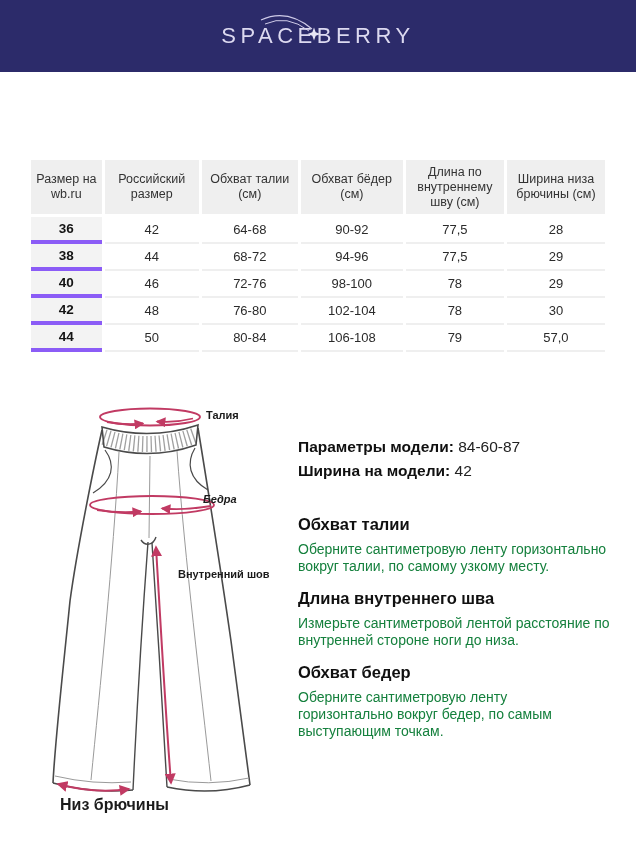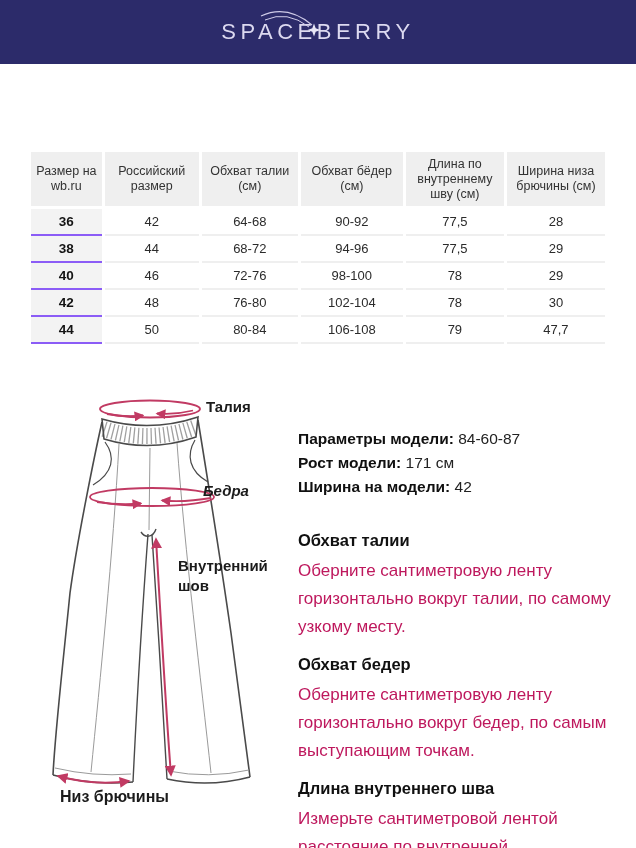--- a/index.html
+++ b/index.html
@@ -6,21 +6,21 @@
   html, body { background: #ffffff; }
   body {
     width: 636px; height: 848px;
     font-family: "Liberation Sans", "DejaVu Sans", sans-serif;
     position: relative; overflow: hidden;
     color: #1d1d1d;
   }
 
   
   .brand-header {
-    height: 64px; background: #2c2b6a;
+    height: 72px; background: #2c2b6a;
     display: flex; align-items: center; justify-content: center;
   }
   .logo { position: relative; display: inline-block; }
   .logo-text {
     color: #dcd9f0; font-size: 22px; font-weight: 400;
     letter-spacing: 4.5px; line-height: 1;
   }
   .comet { position: absolute; left: 38px; top: -17px; }
 
   
@@ -36,44 +36,44 @@
     height: 57px; vertical-align: middle; text-align: center;
     padding: 4px 3px; border-bottom: 3px solid #ffffff;
   }
   table.size-table td {
     text-align: center; vertical-align: middle;
     height: 27px; padding: 2px 0;
     background: #ffffff; border-bottom: 2px solid #efefef;
   }
   table.size-table td.size {
     background: #f3f3f3; font-weight: 700; color: #141414;
-    border-bottom: 2px solid #8b5cf6; font-size: 13.5px;
+    border-bottom: 4px solid #8b5cf6; font-size: 13.5px;
   }
 
   
   .measure { position: relative; margin-top: 37px; height: 455px; }
   .figure { position: absolute; left: 25px; top: 0; width: 265px; height: 450px; }
   .figure svg { position: absolute; left: 0; top: 0; }
   .fig-label {
-    position: absolute; font-size: 15px; font-weight: 700; color: #1b1b1b;
+    position: absolute; font-size: 11px; font-weight: 700; color: #1b1b1b;
     line-height: 20px; white-space: nowrap;
   }
   .lbl-waist  { left: 181px; top: 16px; }
   .lbl-hips   { left: 178px; top: 100px; font-style: italic; }
   .lbl-inseam { left: 153px; top: 175px; white-space: normal; width: 100px; }
   .lbl-hem    { left: 35px;  top: 406px; font-size: 16px; }
 
   .info { position: absolute; left: 298px; top: 46px; width: 326px; }
   .model-line { font-size: 15.5px; line-height: 24px; color: #222; }
   .model-line b { color: #101010; font-weight: 700; }
   .sections { margin-top: 32px; }
   .section { margin-top: 14px; }
   .section:first-child { margin-top: 0; }
   .section h3 { font-size: 16.5px; font-weight: 700; color: #101010; margin: 0 0 7px 0; }
-  .section p { font-size: 17px; line-height: 28px; color: #be185d; max-width: 330px; }
+  .section p { font-size: 14px; line-height: 17px; color: #15803d; max-width: 330px; }
   .section:nth-child(3) p { max-width: 272px; }
 </style>
 </head>
 <body>
 
 <header class="brand-header">
   <div class="logo">
     <svg class="comet" width="72" height="42" viewBox="0 0 72 42">
       <path d="M2,12 Q28,0 53,21" fill="none" stroke="#cfcbe8" stroke-width="1.1"></path>
       <path d="M6,16 Q28,6 50,23" fill="none" stroke="#cfcbe8" stroke-width="1.0"></path>
@@ -135,21 +135,21 @@
           <td>102-104</td>
           <td>78</td>
           <td>30</td>
         </tr>
         <tr>
           <td class="size">44</td>
           <td>50</td>
           <td>80-84</td>
           <td>106-108</td>
           <td>79</td>
-          <td>47,7</td>
+          <td>57,0</td>
         </tr>
       </tbody>
   </table>
 </section>
 
 <section class="measure">
 
   <div class="figure">
     <svg width="265" height="450" viewBox="0 0 265 450">
       <defs>
@@ -198,38 +198,34 @@
     <span class="fig-label lbl-hem">Низ брючины</span>
   </div>
 
   <div class="info">
     <div class="model-params">
       <div class="model-line">
         <b>Параметры модели:</b>
         <span>84-60-87</span>
       </div>
       <div class="model-line">
-        <b>Рост модели:</b>
-        <span>171 см</span>
-      </div>
-      <div class="model-line">
         <b>Ширина на модели:</b>
         <span>42</span>
       </div>
     </div>
 
     <div class="sections">
       <div class="section">
         <h3>Обхват талии</h3>
         <p>Оберните сантиметровую ленту горизонтально вокруг талии, по самому узкому месту.</p>
       </div>
       <div class="section">
+        <h3>Длина внутреннего шва</h3>
+        <p>Измерьте сантиметровой лентой расстояние по внутренней стороне ноги до низа.</p>
+      </div>
+      <div class="section">
         <h3>Обхват бедер</h3>
         <p>Оберните сантиметровую ленту горизонтально вокруг бедер, по самым выступающим точкам.</p>
       </div>
-      <div class="section">
-        <h3>Длина внутреннего шва</h3>
-        <p>Измерьте сантиметровой лентой расстояние по внутренней стороне ноги до низа.</p>
-      </div>
     </div>
   </div>
 
 </section>
 
 </body></html>

